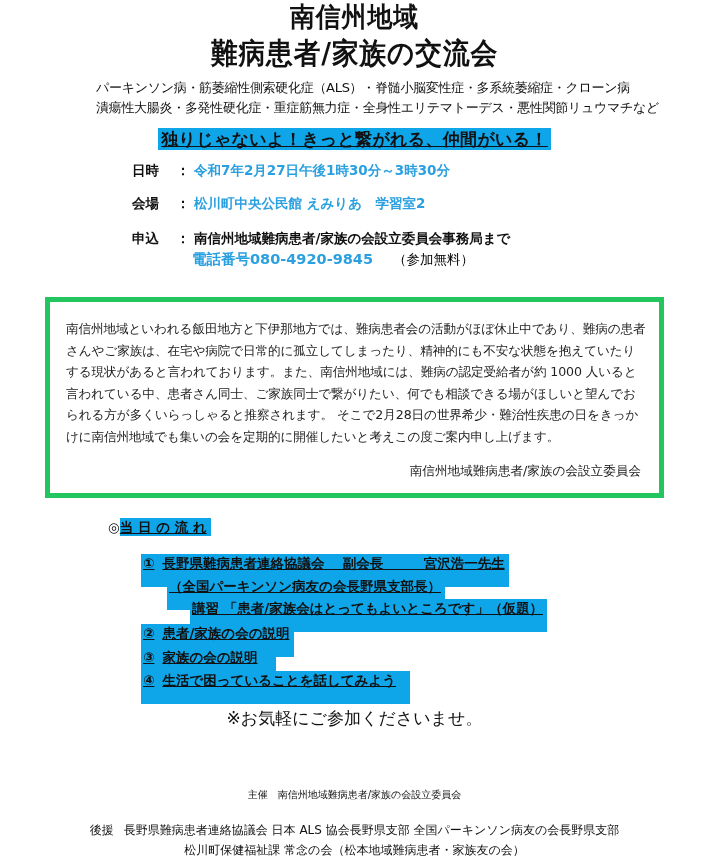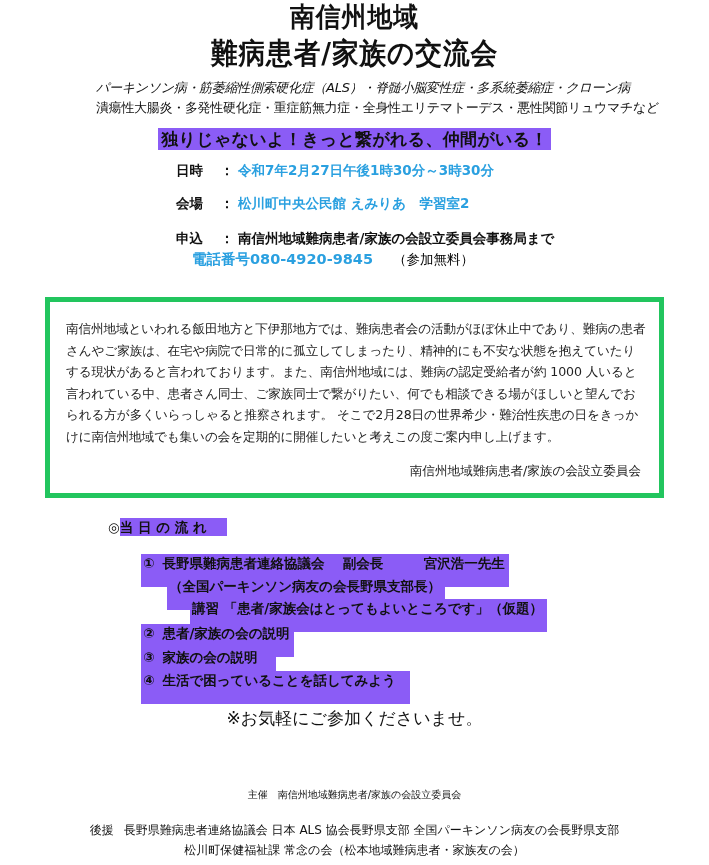--- a/index.html
+++ b/index.html
@@ -3,26 +3,26 @@
 <meta charset="utf-8">
 <style>
   html, body { margin:0; padding:0; background:#ffffff; }
   body { width:709px; height:865px; position:relative; overflow:hidden;
          font-family: "DejaVu Sans", "Liberation Sans", sans-serif; color:#111; }
   .abs { position:absolute; white-space:nowrap; }
   .center { left:0; width:709px; text-align:center; }
   .title1 { top:0px; font-size:27px; line-height:34px; font-weight:bold; letter-spacing:1px; transform:scaleX(0.92); }
   .title2 { top:34px; font-size:29px; line-height:38px; font-weight:bold; letter-spacing:1px; transform:scaleX(0.92); }
   .diseases { left:96px; font-size:13px; line-height:20px; color:#111; letter-spacing:-0.3px; }
-  .d1 { top:78px;font-style:italic; } .d2 { top:98px; }
+  .d1 { top:78px; } .d2 { top:98px; }
   .slogan-wrap { top:128px; }
-  .hl { background:#8b5cf6; }
+  .hl { background:#0ea5e9;text-decoration:underline; }
   .slogan { font-size:17px; font-weight:bold; padding:1px 3px; letter-spacing:0.3px; }
   .info-row { left:132px; font-size:13.5px; font-weight:bold; }
-  .info-label { display:inline-block; width:40px; color:#111;margin-left:44px; }
+  .info-label { display:inline-block; width:40px; color:#111; }
   .info-colon { display:inline-block; width:22px; text-align:center; color:#111; }
   .blue { color:#2aa0e0; }
   .r1 { top:162px; } .r2 { top:195px; } .r3 { top:230px; } .r3b { top:250px; left:192px; }
   .info-extra { color:#000000; margin-left:20px; font-weight:normal; }
   .box { position:absolute; left:45px; top:297px; width:609px; height:191px;
          border:5px solid #22c55e; background:#fff; }
   .box-text { position:absolute; left:16px; top:16px; width:580px; font-size:12.6px; line-height:21.5px; color:#222; white-space:normal; letter-spacing:-0.1px; }
   .box-sign { position:absolute; right:18px; top:161px; font-size:12.6px; color:#222; }
   .flow-head { left:108px; top:519px; font-size:13.5px; font-weight:bold; }
   .flow-item { font-size:13.5px; font-weight:bold; line-height:20px; }
@@ -60,21 +60,21 @@
 <div class="abs info-row r3b">
   <span class="blue" style="font-size:14.5px;">電話番号080-4920-9845</span><span class="info-extra">（参加無料）</span>
 </div>
 
 <div class="box">
   <div class="box-text">南信州地域といわれる飯田地方と下伊那地方では、難病患者会の活動がほぼ休止中であり、難病の患者さんやご家族は、在宅や病院で日常的に孤立してしまったり、精神的にも不安な状態を抱えていたりする現状があると言われております。また、南信州地域には、難病の認定受給者が約 1000 人いると言われている中、患者さん同士、ご家族同士で繋がりたい、何でも相談できる場がほしいと望んでおられる方が多くいらっしゃると推察されます。 そこで2月28日の世界希少・難治性疾患の日をきっかけに南信州地域でも集いの会を定期的に開催したいと考えこの度ご案内申し上げます。</div>
   <div class="box-sign">南信州地域難病患者/家族の会設立委員会</div>
 </div>
 
 <div class="abs flow-head">
-  <span>◎</span><span class="hl" style="padding:1px 20px 1px 0;">当 日 の 流 れ</span>
+  <span>◎</span><span class="hl" style="padding:1px 4px 1px 0;">当 日 の 流 れ</span>
 </div>
 
 <div class="abs flow-item fi1">
   <span class="hl"><span>①</span><span style="display:inline-block;width:8px"></span><span>長野県難病患者連絡協議会　 副会長　　　宮沢浩一先生</span></span>
 </div>
 <div class="abs flow-item fi2">
   <span class="hl">（全国パーキンソン病友の会長野県支部長）</span>
 </div>
 <div class="abs flow-item fi3">
   <span class="hl">講習 「患者/家族会はとってもよいところです」（仮題）</span>

